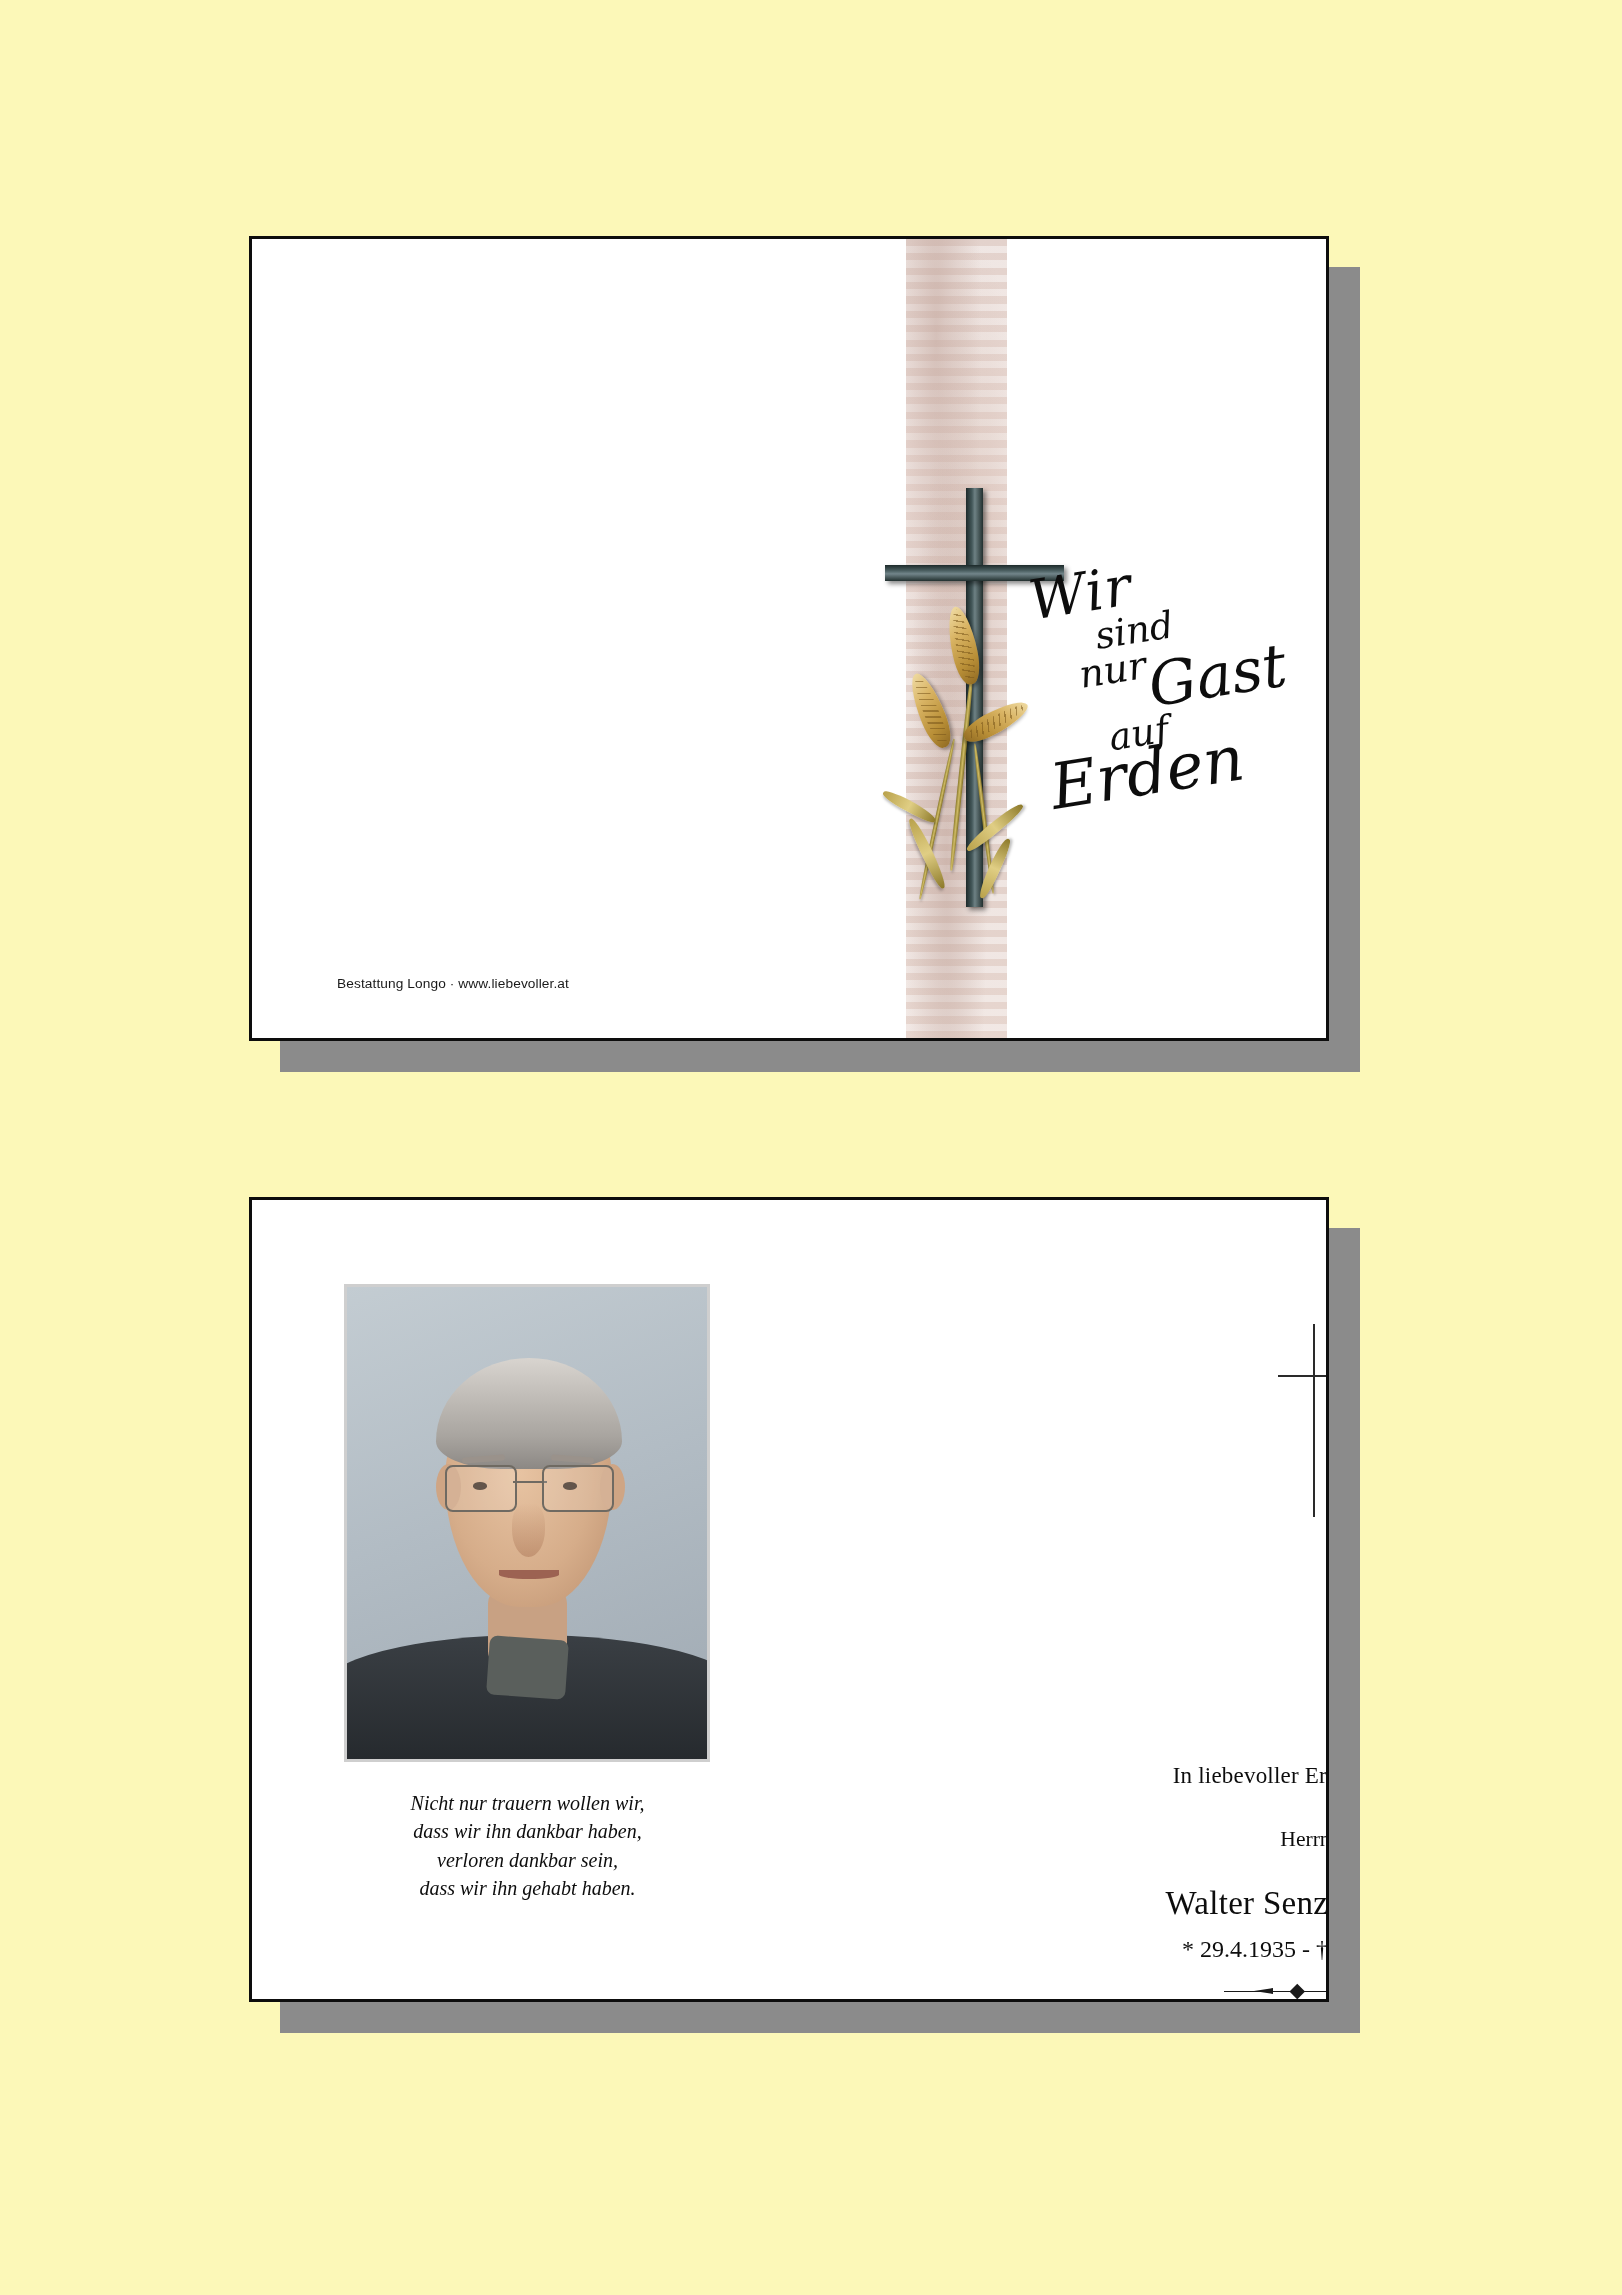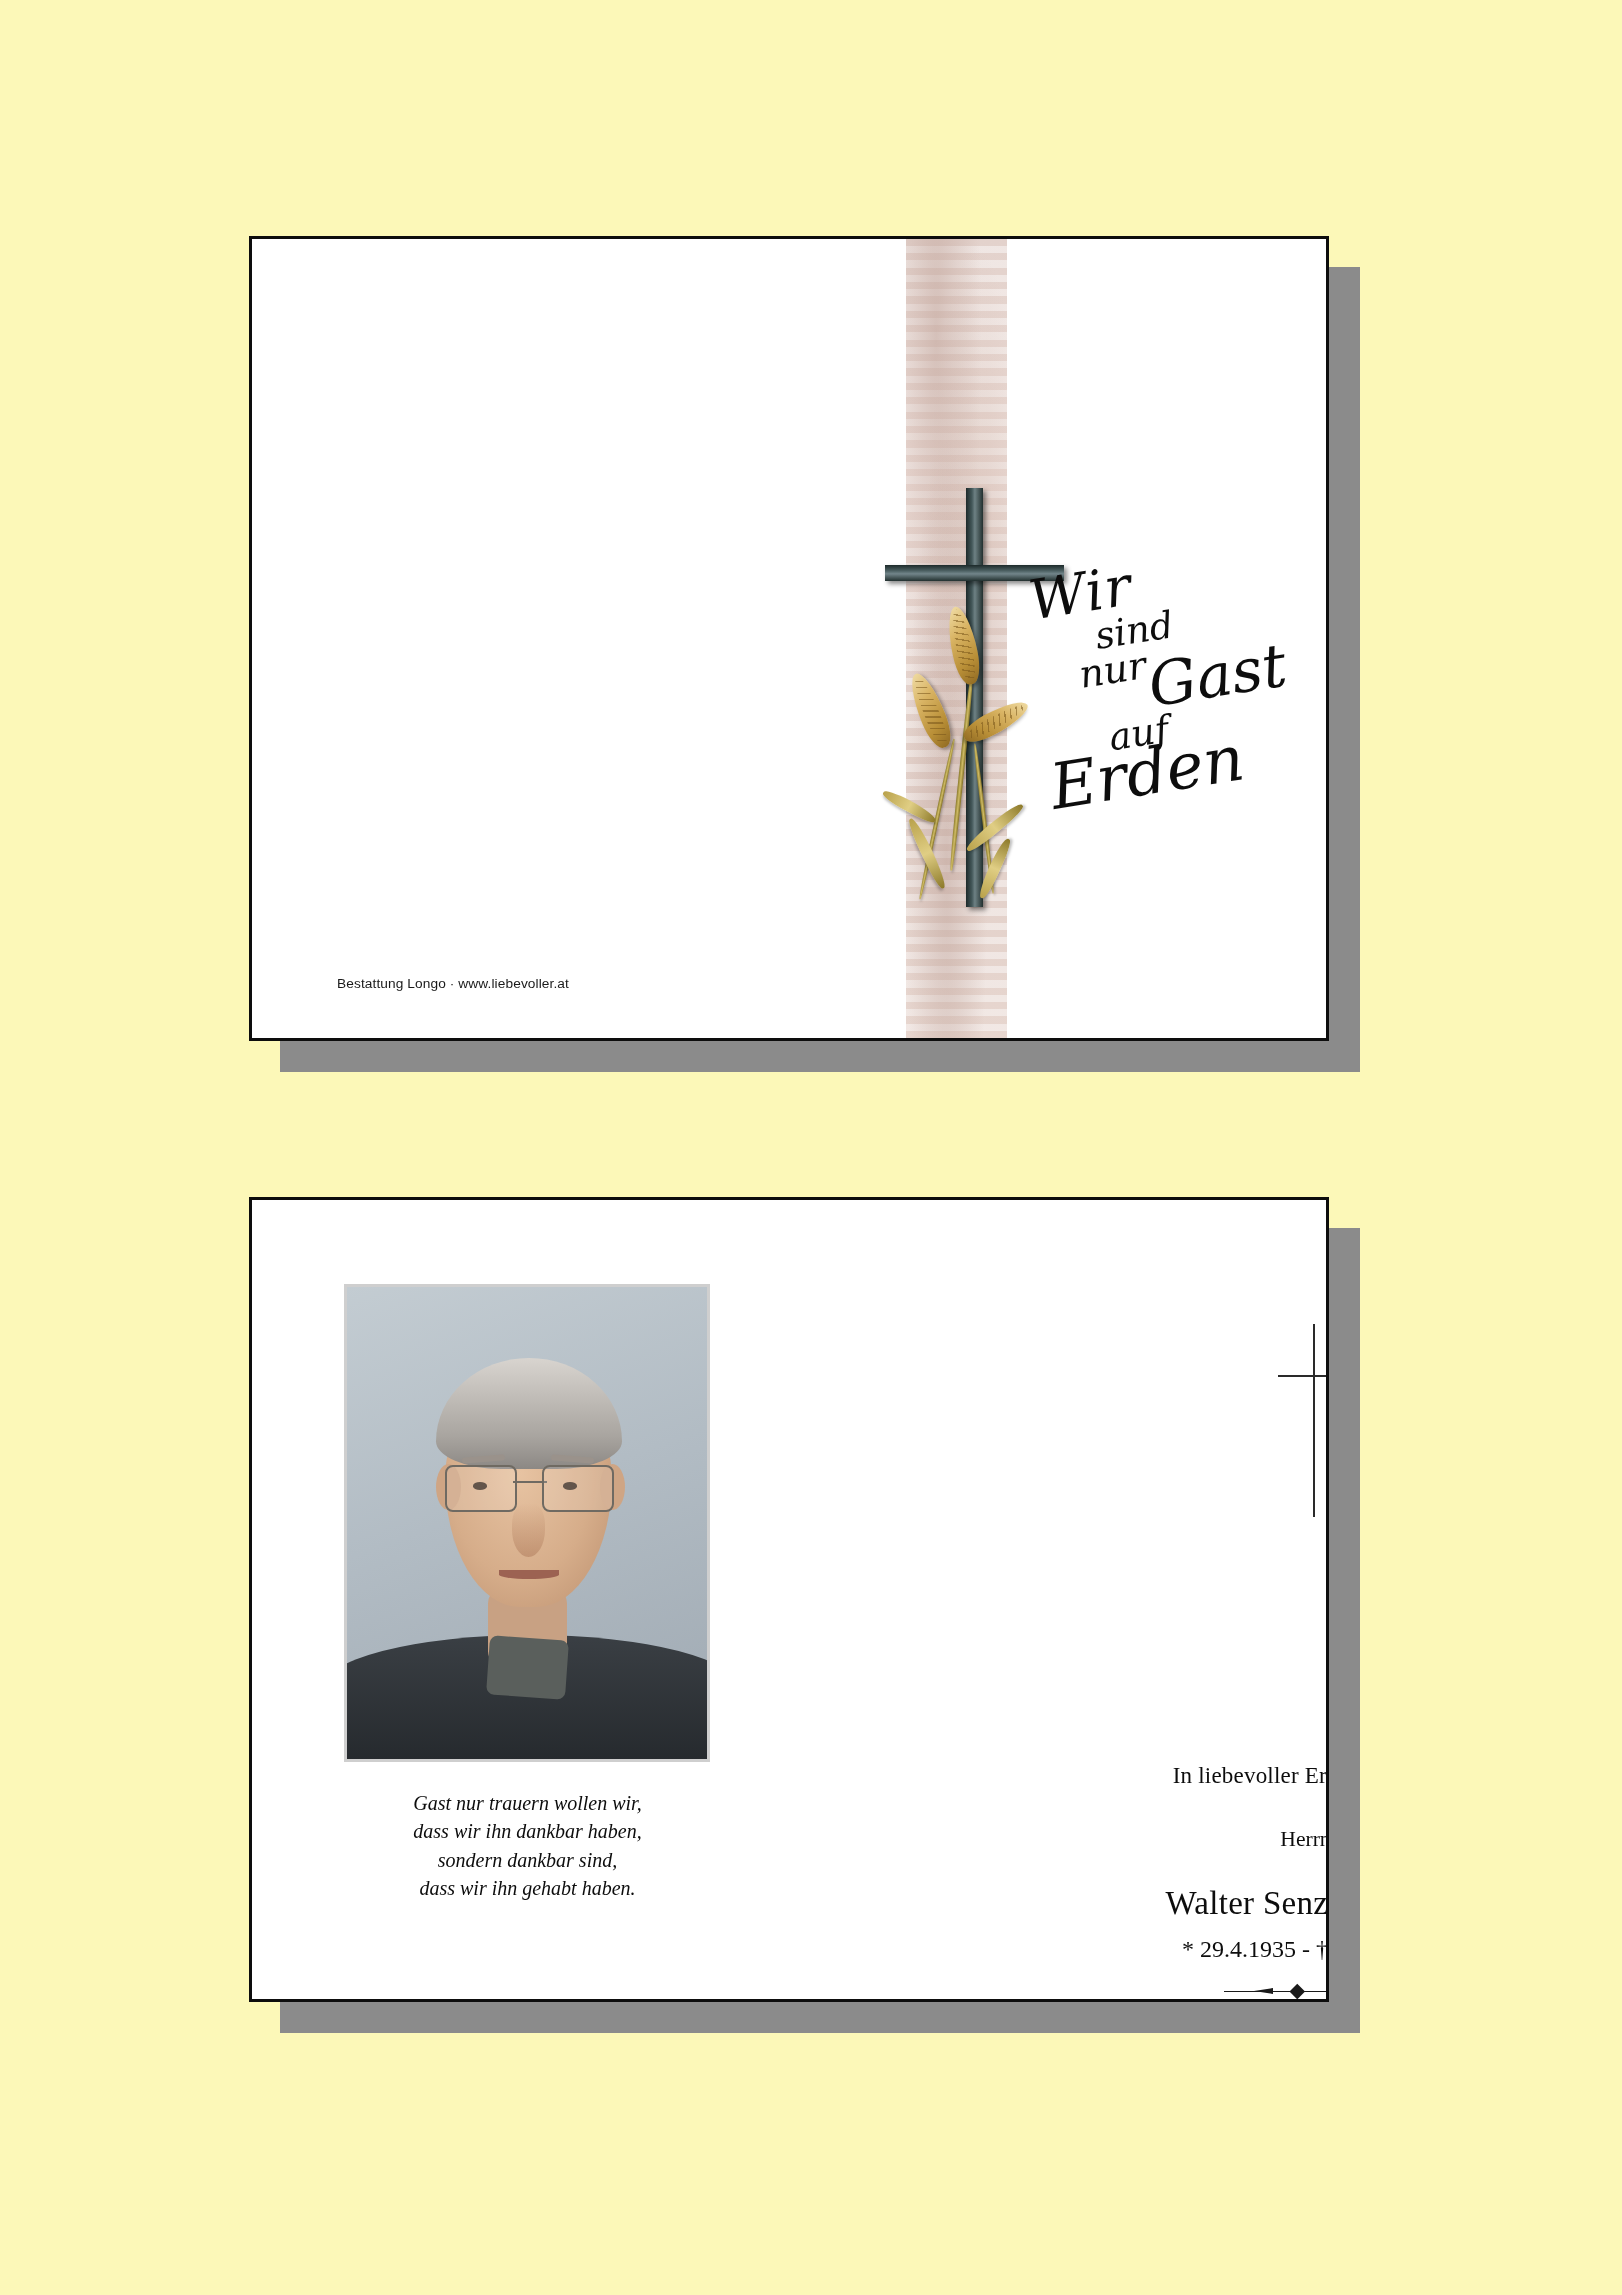--- a/index.html
+++ b/index.html
@@ -495,23 +495,23 @@
       <div class="pt-glasses">
         <div class="pt-lens l"></div>
         <div class="pt-bridge"></div>
         <div class="pt-lens r"></div>
       </div>
       <div class="pt-nose"></div>
       <div class="pt-mouth"></div>
     </div>
 
     <div class="left-verse">
-      <div>Gast nur trauern wollen wir,</div>
+      <div>Nicht nur trauern wollen wir,</div>
       <div>dass wir ihn dankbar haben,</div>
-      <div>sondern dankbar sind,</div>
+      <div>verloren dankbar sein,</div>
       <div>dass wir ihn gehabt haben.</div>
     </div>
 
     <div class="small-cross">
       <div class="sc-v"></div>
       <div class="sc-h"></div>
     </div>
 
     <div class="right-block">
       <div class="memorial-line">In liebevoller Erinnerung an</div>

